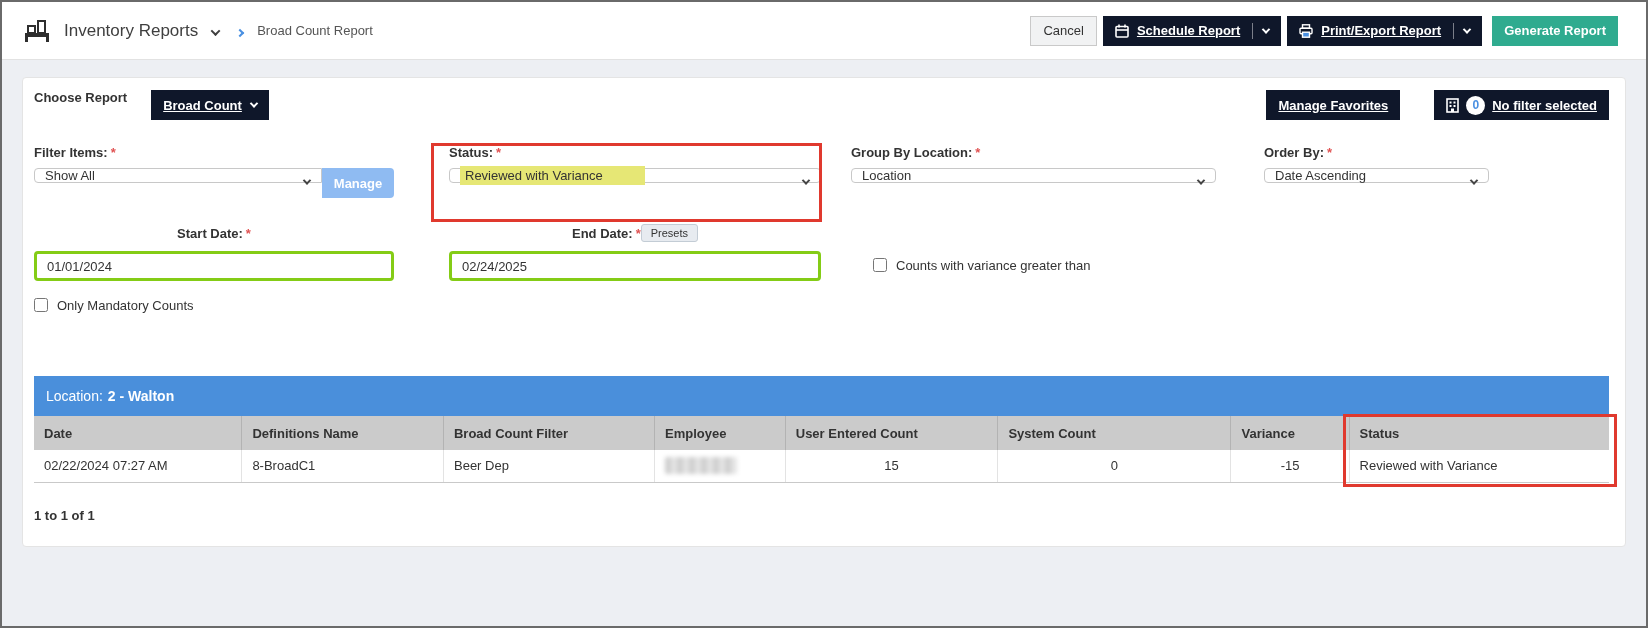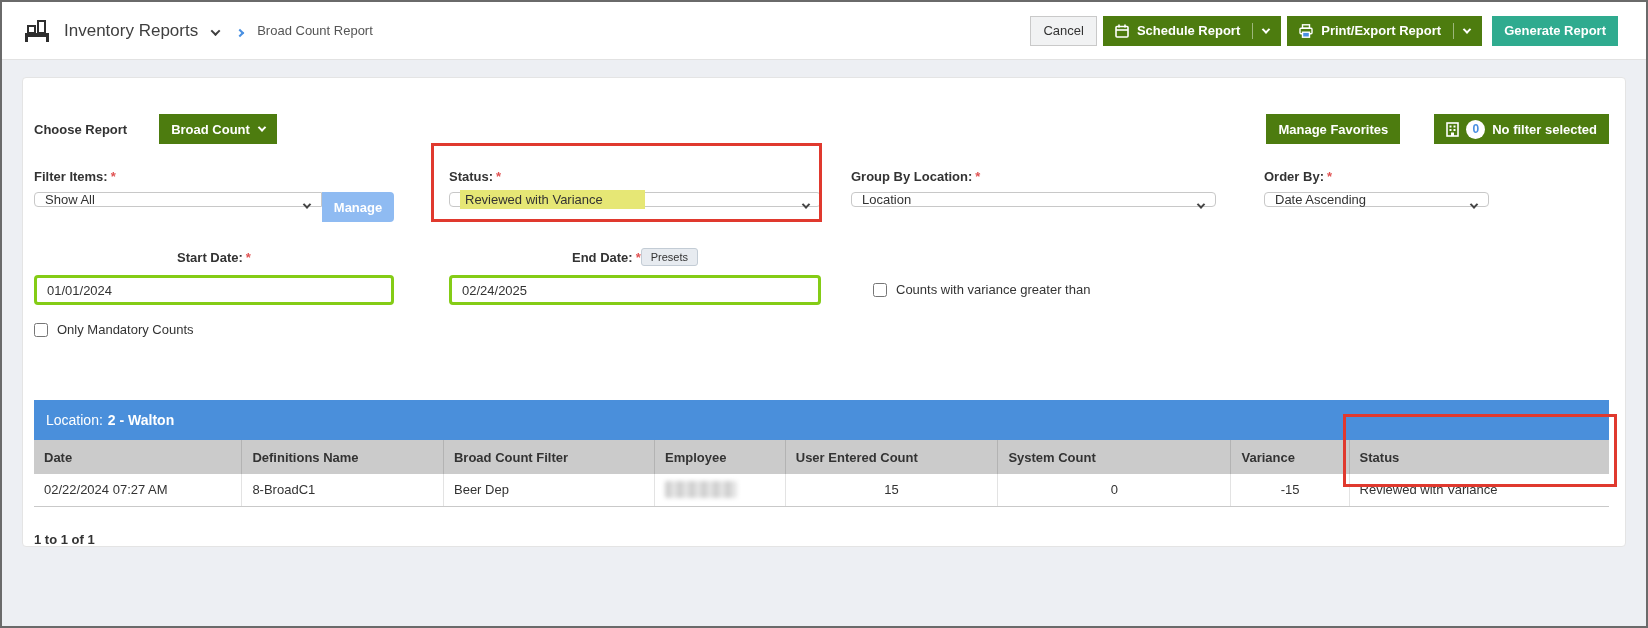--- a/index.html
+++ b/index.html
@@ -17,31 +17,31 @@
   .crumb { font-size:13px; color:#555; }
 
   .chev { display:inline-block; width:7px; height:7px; border-right:2px solid currentColor; border-bottom:2px solid currentColor; }
   .chev.down { transform:rotate(45deg) translate(-1px,-1px); }
   .chev.right { transform:rotate(-45deg); }
   .chev.sm { width:6px; height:6px; }
 
   .topbar-actions { margin-left:auto; display:flex; align-items:center; gap:6px; }
   .btn { display:inline-flex; align-items:center; height:30px; border-radius:0; font-size:13px; font-weight:700; padding:0 12px; border:none; cursor:pointer; font-family:inherit; }
   .btn-light { background:#f1f2f3; border:1px solid #c9c9c9; color:#333; font-weight:400; }
-  .btn-blue { background:#4d7c0f; color:#fff; }
+  .btn-blue { background:#0f172a; color:#fff;text-decoration:underline; }
   .btn-teal { background:#2fab8f; color:#fff; margin-left:4px; }
   .btn .bicon { margin-right:8px; display:inline-flex; }
   .btn .split { width:1px; height:16px; background:rgba(255,255,255,.45); margin:0 10px 0 12px; }
   .btn .chev { color:#fff; }
 
   
   .content { padding:17px 20px 0 20px; }
   .panel { background:#fff; border:1px solid #e4e4e4; border-radius:4px; height:470px; padding:0 16px 0 11px; }
 
-  .choose-row { display:flex; align-items:center; margin-top:36px;gap:8px; }
+  .choose-row { display:flex; align-items:flex-start; margin-top:12px; }
   .lbl-strong { font-size:13px; font-weight:700; color:#333; }
   .choose-row .btn-blue { margin-left:24px; }
   .choose-row .chev { margin-left:9px; }
   .choose-right { margin-left:auto; display:flex; align-items:center; gap:10px; }
   .badge { background:#fff; color:#4a90e2; min-width:19px; height:19px; border-radius:10px; display:inline-flex; align-items:center; justify-content:center; font-size:12px; font-weight:700; padding:0 4px; margin:0 7px 0 7px; }
 
   
   .filter-row { display:flex; margin-top:25px; }
   .fcol1 { width:360px; margin-right:55px; }
   .fcol2 { width:372px; margin-right:30px; }
@@ -55,21 +55,21 @@
   .with-manage { display:flex; }
   .with-manage .select { flex:1; border-radius:4px 0 0 4px; }
   .manage-btn { width:72px; height:30px; background:#8fbbf2; color:#fff; border:none; border-radius:0 4px 4px 0; font-size:13px; font-weight:700; cursor:pointer; font-family:inherit; }
   .hl { background:#e6e775; padding:2px 42px 2px 5px; }
 
   .date-row { display:flex; margin-top:25px; }
   .dlabel-row { display:flex; align-items:center; justify-content:center; margin-bottom:8px; height:20px; }
   .presets-btn { font-size:11px; color:#333; background:#e7ebf0; border:1px solid #c3ccd5; border-radius:3px; padding:2px 9px; cursor:pointer; font-family:inherit; }
   .text-input { width:100%; height:30px; border:3px solid #84cc16; border-radius:4px; padding:0 10px; font-size:13px; color:#333; font-family:inherit; }
 
-  .chk-row { display:flex; align-items:flex-end; gap:9px; font-size:13px; color:#333; }
+  .chk-row { display:flex; align-items:flex-start; gap:9px; font-size:13px; color:#333; }
   .chk-row input { width:14px; height:14px; cursor:pointer; }
   .variance-chk { align-self:flex-end; margin-bottom:8px; margin-left:22px; }
   .mandatory-row { margin-top:17px; }
 
   
   .tbl-wrap { margin-top:63px; }
   .loc-bar { height:40px; background:#4a8fdb; color:#fff; display:flex; align-items:center; padding:7px 12px; font-size:14px; }
   .loc-bar b { margin-left:5px; font-weight:700; }
   table.report { width:100%; border-collapse:collapse; table-layout:fixed; }
   table.report th { background:#cbcbcb; color:#333; font-size:13px; font-weight:700; text-align:left; height:34px; padding:0 10px; border-right:1px solid #b3b3b3; }

